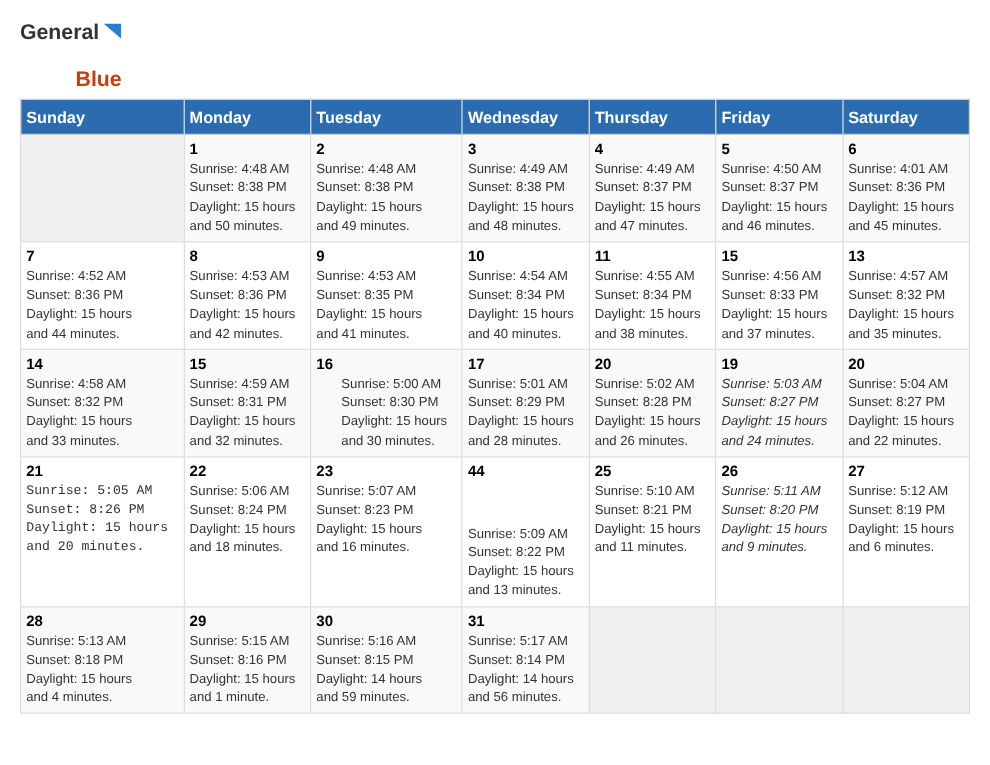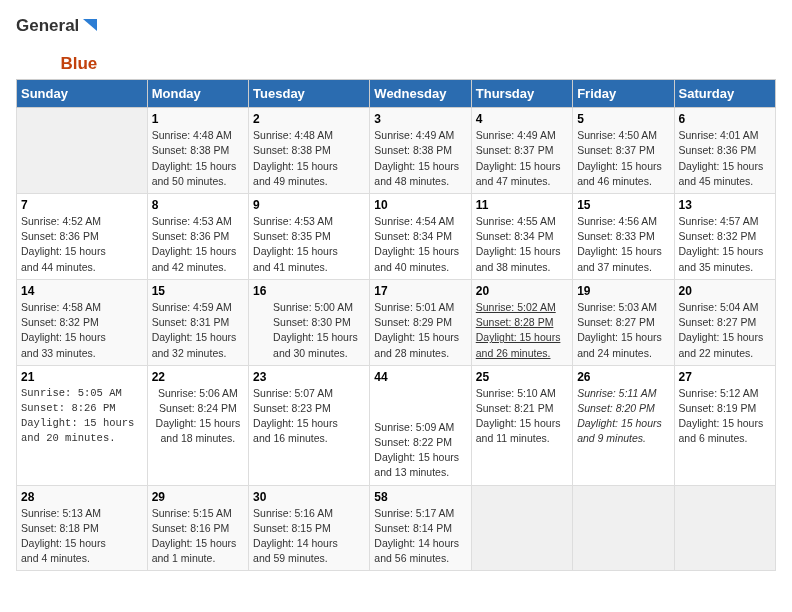--- a/index.html
+++ b/index.html
@@ -233,28 +233,28 @@
         </td>
         <td>
           <span class="day-number">17</span>
           <div class="day-info" style="white-space: pre-line;">Sunrise: 5:01 AM
 Sunset: 8:29 PM
 Daylight: 15 hours
 and 28 minutes.</div>
         </td>
         <td>
           <span class="day-number">20</span>
-          <div class="day-info" style="white-space: pre-line; text-decoration: underline;">Sunrise: 5:02 AM
+          <div class="day-info" style="white-space: pre-line;">Sunrise: 5:02 AM
 Sunset: 8:28 PM
 Daylight: 15 hours
 and 26 minutes.</div>
         </td>
         <td>
           <span class="day-number">19</span>
-          <div class="day-info" style="white-space: pre-line;">Sunrise: 5:03 AM
+          <div class="day-info" style="white-space: pre-line; font-style: italic;">Sunrise: 5:03 AM
 Sunset: 8:27 PM
 Daylight: 15 hours
 and 24 minutes.</div>
         </td>
         <td>
           <span class="day-number">20</span>
           <div class="day-info" style="white-space: pre-line;">Sunrise: 5:04 AM
 Sunset: 8:27 PM
 Daylight: 15 hours
 and 22 minutes.</div>
@@ -263,21 +263,21 @@
       <tr>
         <td>
           <span class="day-number">21</span>
           <div class="day-info" style="white-space: pre-line; font-family: Liberation Mono, monospace;">Sunrise: 5:05 AM
 Sunset: 8:26 PM
 Daylight: 15 hours
 and 20 minutes.</div>
         </td>
         <td>
           <span class="day-number">22</span>
-          <div class="day-info" style="white-space: pre-line; text-align: center;">Sunrise: 5:06 AM
+          <div class="day-info" style="white-space: pre-line;">Sunrise: 5:06 AM
 Sunset: 8:24 PM
 Daylight: 15 hours
 and 18 minutes.</div>
         </td>
         <td>
           <span class="day-number">23</span>
           <div class="day-info" style="white-space: pre-line;">Sunrise: 5:07 AM
 Sunset: 8:23 PM
 Daylight: 15 hours
 and 16 minutes.</div>
@@ -327,21 +327,21 @@
 and 1 minute.</div>
         </td>
         <td>
           <span class="day-number">30</span>
           <div class="day-info" style="white-space: pre-line;">Sunrise: 5:16 AM
 Sunset: 8:15 PM
 Daylight: 14 hours
 and 59 minutes.</div>
         </td>
         <td>
-          <span class="day-number">58</span>
+          <span class="day-number">31</span>
           <div class="day-info" style="white-space: pre-line;">Sunrise: 5:17 AM
 Sunset: 8:14 PM
 Daylight: 14 hours
 and 56 minutes.</div>
         </td>
         <td class="empty-cell"></td>
         <td class="empty-cell"></td>
         <td class="empty-cell"></td>
       </tr>
     </tbody>

